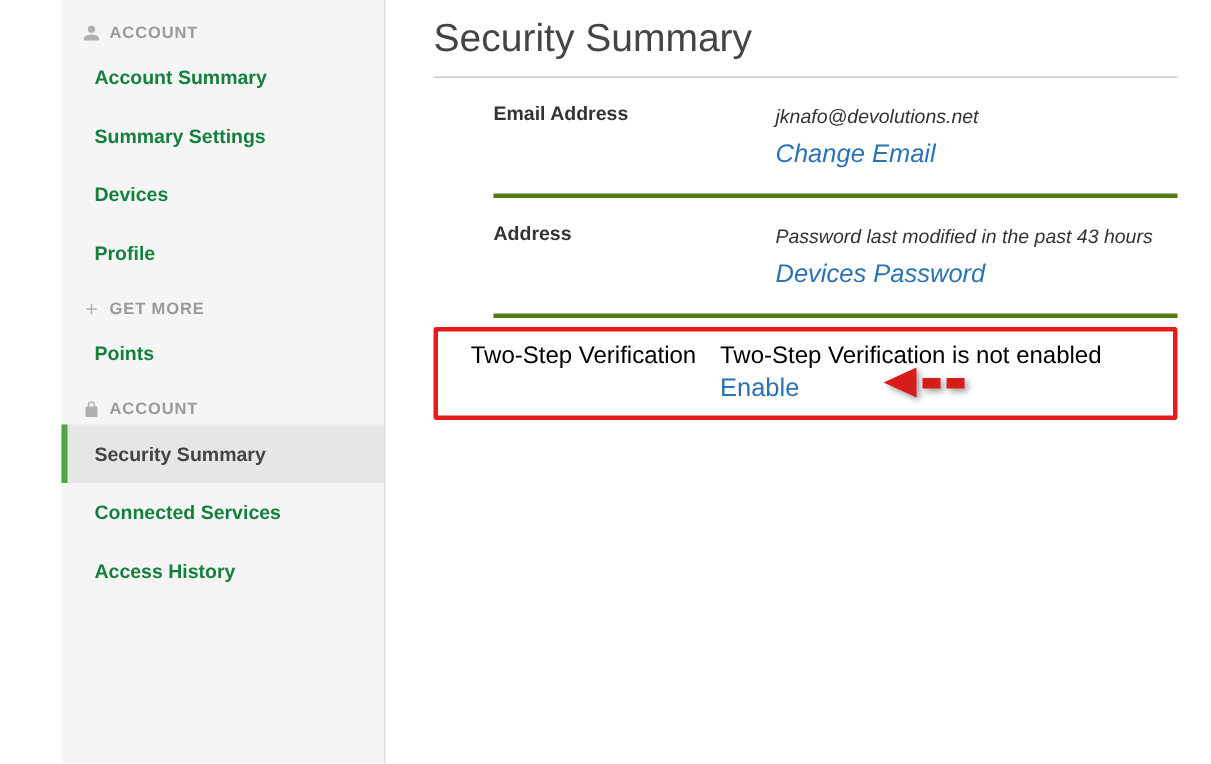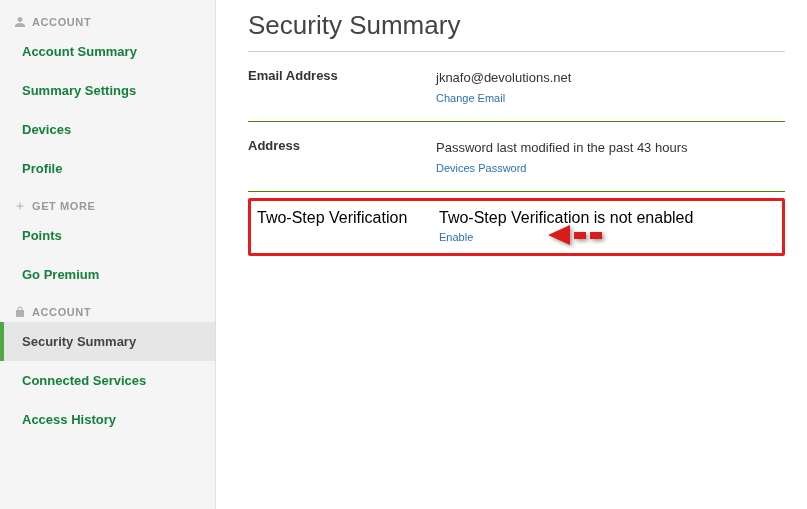--- a/index.html
+++ b/index.html
@@ -10,20 +10,21 @@
       height: 509px;
       overflow: hidden;
       display: flex;
     }
     .sidebar {
       width: 216px;
       background: #f5f5f5;
       border-right: 1px solid #e0e0e0;
       height: 509px;
       padding-top: 4px;
+      margin-left: 41px;
     }
     .sidebar-header {
       display: flex;
       align-items: center;
       padding: 6px 14px 4px 14px;
       color: #999;
       font-size: 11px;
       font-weight: 600;
       letter-spacing: 0.6px;
       margin-top: 6px;
@@ -54,53 +55,56 @@
     .page-title {
       font-size: 26px;
       font-weight: 400;
       color: #444;
       padding-bottom: 10px;
       border-bottom: 1px solid #ccc;
       margin-bottom: 0;
     }
     .row {
       display: flex;
-      border-bottom: 1px solid #4d7c0f;
+      border-bottom: 3px solid #4d7c0f;
       padding: 16px 0 14px 0;
+      margin-left: 40px;
     }
     .row .label-col {
       width: 188px;
       color: #333;
       font-size: 13px;
       font-weight: 700;
     }
     .row .value-col {
       flex: 1;
       color: #333;
       font-size: 13px;
       line-height: 1.5;
+      font-style: italic;
     }
     .value-col .link {
       color: #2c72b5;
       cursor: pointer;
       display: inline-block;
       margin-top: 2px;
-      font-size: 11px;
+      font-size: 17px;
     }
     .highlight-row {
       border: 3px solid #e61c1c;
       border-radius: 2px;
       margin-top: 6px;
       padding: 8px 6px 8px 6px;
       display: flex;
       position: relative;
     }
     .highlight-row .label-col {
       width: 182px;
       padding-left: 0;
+      text-align: center;
     }
     .arrow-annotation {
       position: absolute;
       left: 297px;
       top: 24px;
       display: flex;
       align-items: center;
       pointer-events: none;
     }
     .arrow-head {
@@ -134,21 +138,20 @@
   <div class="sidebar-item"><span>Devices</span></div>
   <div class="sidebar-item"><span>Profile</span></div>
 
   <div class="sidebar-header">
     <svg viewBox="0 0 24 24">
         <path d="M19 13h-6v6h-2v-6H5v-2h6V5h2v6h6v2z"></path>
       </svg>
     <span>GET MORE</span>
   </div>
   <div class="sidebar-item"><span>Points</span></div>
-  <div class="sidebar-item"><span>Go Premium</span></div>
 
   <div class="sidebar-header">
     <svg viewBox="0 0 24 24">
         <path d="M18 8h-1V6c0-2.8-2.2-5-5-5S7 3.2 7 6v2H6c-1.1 0-2 .9-2 2v10c0 1.1.9 2 2 2h12c1.1 0 2-.9 2-2V10c0-1.1-.9-2-2-2zM9 6c0-1.7 1.3-3 3-3s3 1.3 3 3v2H9V6z"></path>
       </svg>
     <span>ACCOUNT</span>
   </div>
   <div class="sidebar-item active"><span>Security Summary</span></div>
   <div class="sidebar-item"><span>Connected Services</span></div>
   <div class="sidebar-item"><span>Access History</span></div>

